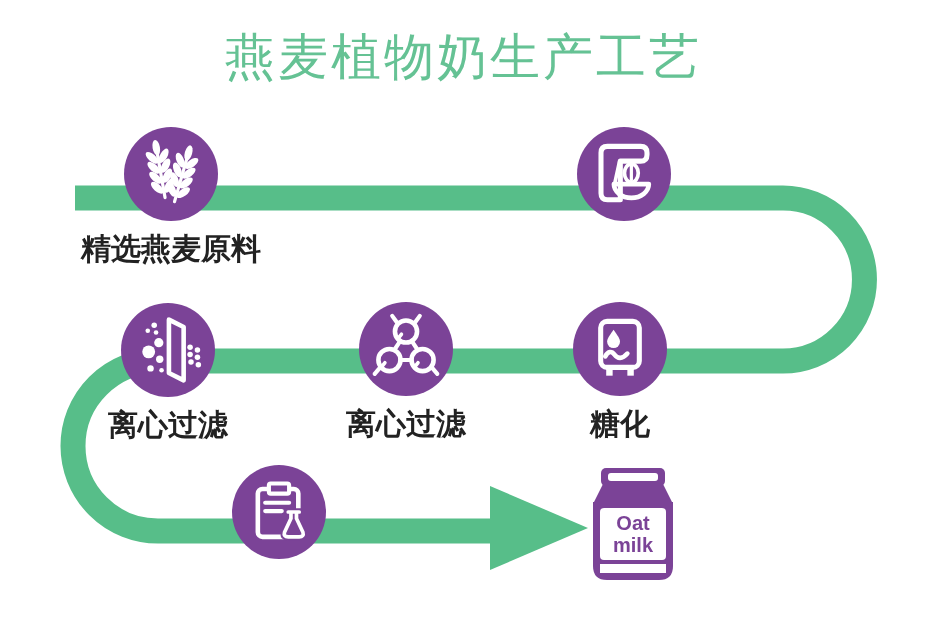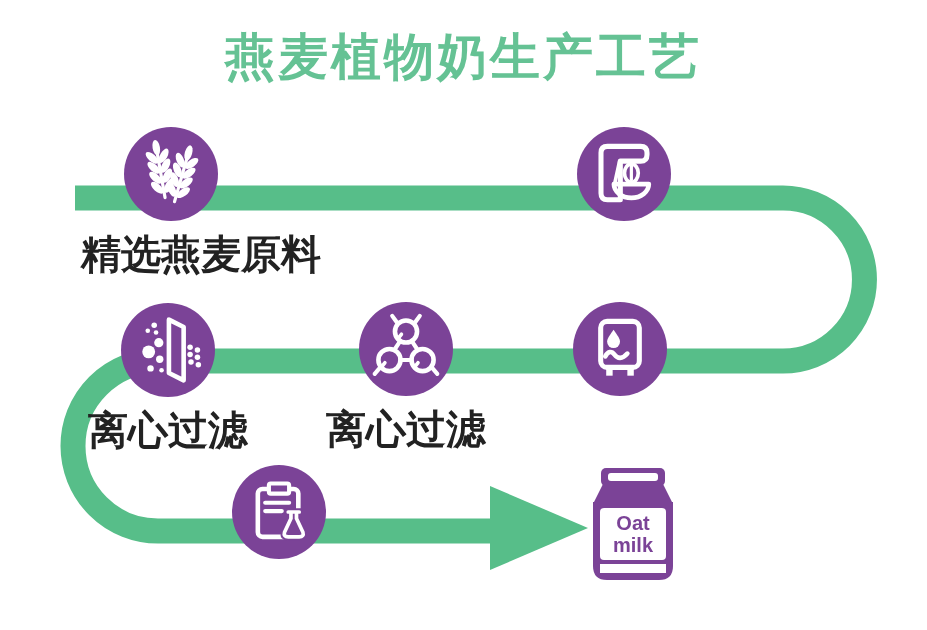--- a/index.html
+++ b/index.html
@@ -17,38 +17,38 @@
     width:927px;height:630px;
     background:var(--bg);
     overflow:hidden;
     font-family:"Liberation Sans", sans-serif;
   }
   .title{
     position:absolute;
     left:0;top:24px;width:100%;
     text-align:center;
     font-family:"Liberation Serif", serif;
-    font-weight:700;
+    font-weight:400;
     font-size:50px;
     letter-spacing:3px;
     color:var(--title_green);
     z-index:3;
   }
   .flow-svg{position:absolute;left:0;top:0;z-index:1;}
   .step{position:absolute;width:180px;text-align:center;z-index:2;}
   .step .circle{
     width:94px;height:94px;border-radius:50%;
     background:var(--purple);
     margin:0 auto;
     display:flex;align-items:center;justify-content:center;
   }
   .step .circle svg{width:92px;height:92px;display:block;}
   .step-label{
     margin-top:11px;
-    font-size:40px;
+    font-size:30px;
     font-weight:600;
     color:var(--label_text);
     white-space:nowrap;
     line-height:1.1;
   }
   
   .s1{left:81px;top:127px;}
   .s2{left:316px;top:127px;}
   .s3{left:534px;top:127px;}
   .s4{left:530px;top:302px;}
@@ -134,20 +134,21 @@
   <div class="step s4">
     <div class="circle">
       <svg viewBox="0 0 100 100">
         <rect x="29" y="20" width="42" height="50" rx="7" class="wstroke" stroke-width="5.5"></rect>
         <rect x="35" y="70" width="7" height="9" class="wfill"></rect>
         <rect x="58" y="70" width="7" height="9" class="wfill"></rect>
         <path d="M43,29 C38,36 36,39 36,42 a7,7 0 0 0 14,0 C50,39 48,36 43,29 Z" class="wfill"></path>
         <path d="M34,58 C37,52 41,52 44,56 S52,62 58,55" class="wstroke" stroke-width="5"></path>
       </svg>
     </div>
+    <div class="step-label">糖化</div>
   </div>
 
   <div class="step s5">
     <div class="circle">
       <svg viewBox="0 0 100 100">
         <g class="wstroke" stroke-width="4.5">
           <line x1="40" y1="21" x2="35" y2="14"></line>
           <line x1="60" y1="21" x2="65" y2="14"></line>
           <line x1="22" y1="70" x2="16" y2="77"></line>
           <line x1="78" y1="70" x2="84" y2="77"></line>

